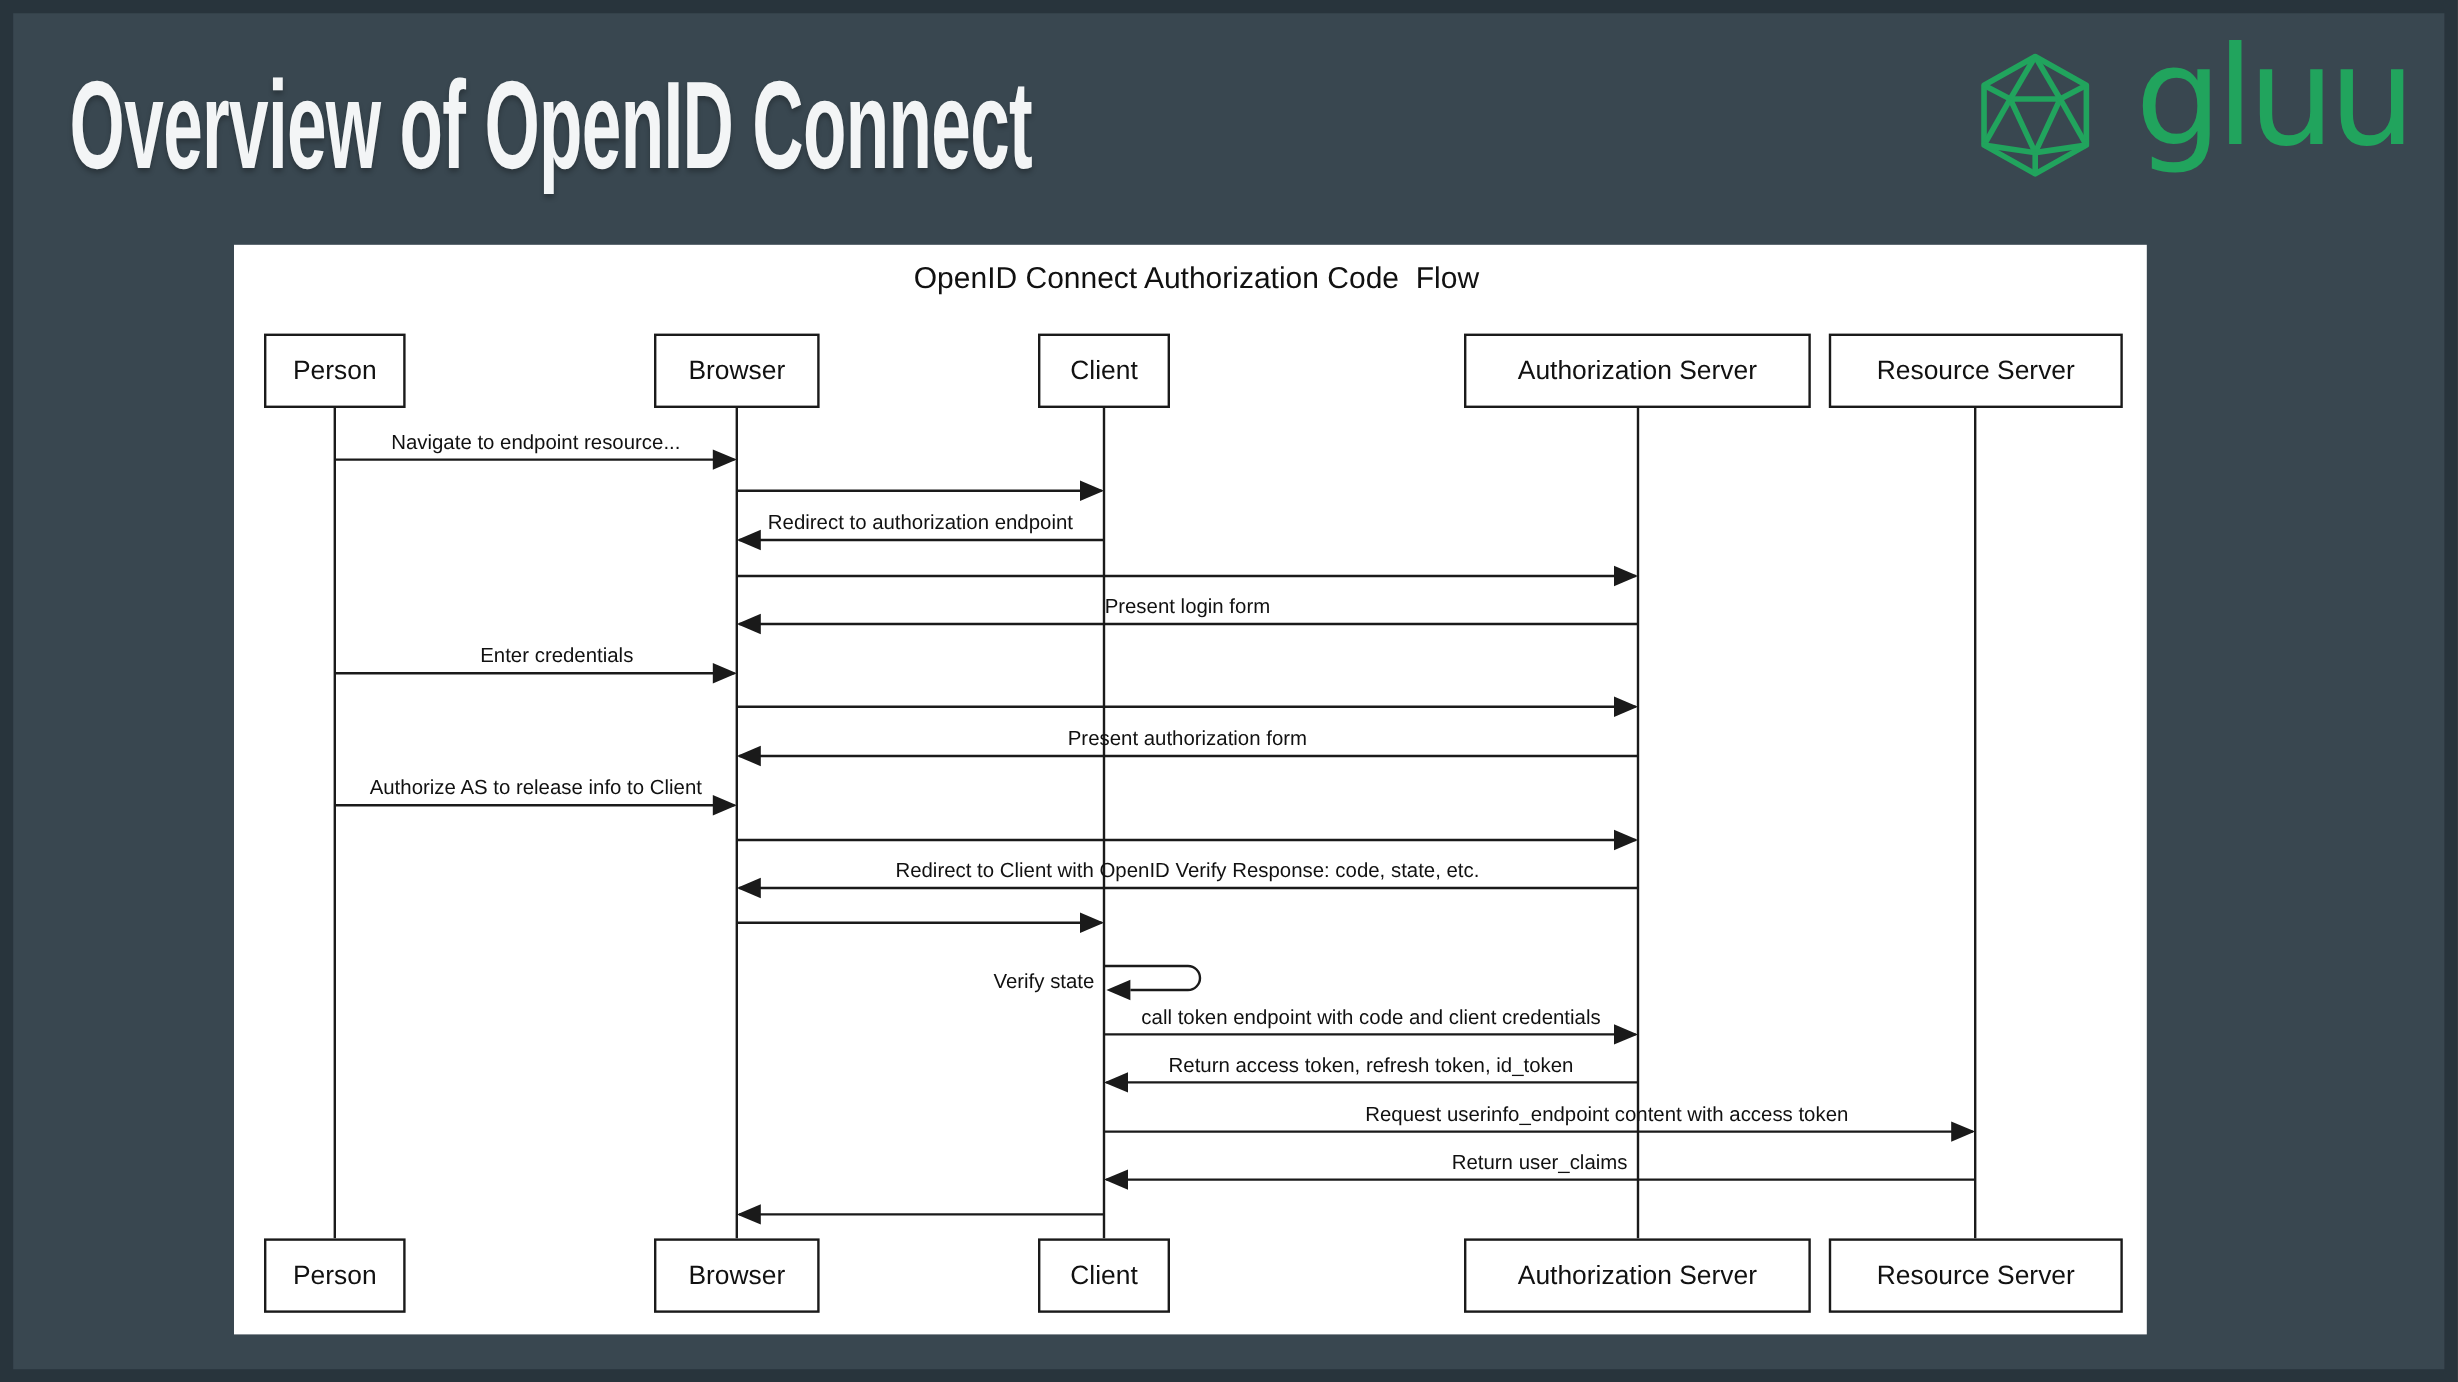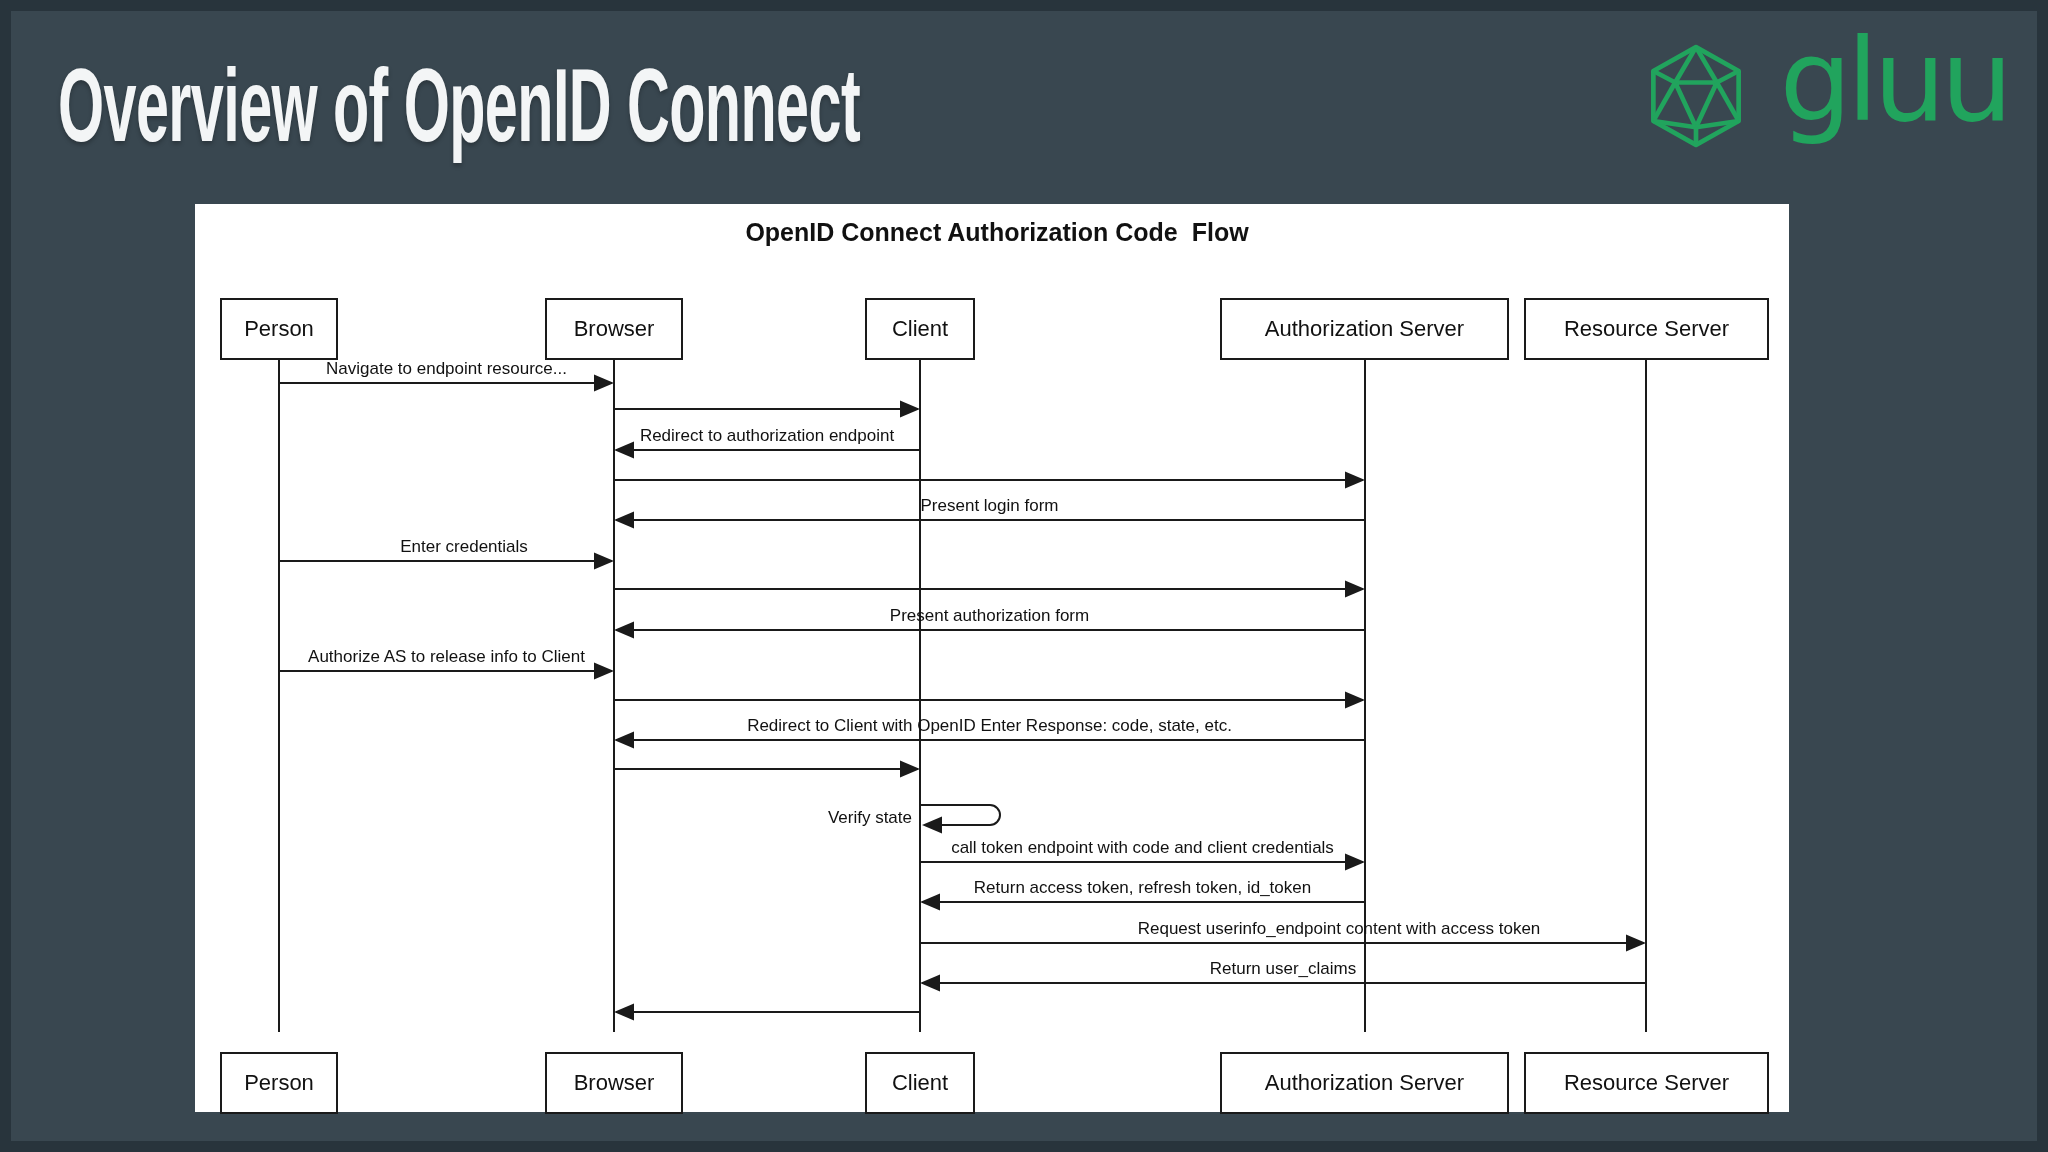--- a/index.html
+++ b/index.html
@@ -23,27 +23,27 @@
     position:absolute; right:40px; top:24px;
     font-family:"DejaVu Sans", sans-serif; font-weight:400;
     font-size:114px; line-height:1; letter-spacing:-5px; color:#21a45d;
   }
   .panel{
     position:absolute; left:195px; top:204px; width:1594px; height:908px;
     background:#ffffff;
   }
   .diagram-title{
     position:absolute; left:0; right:0; top:14px; text-align:center;
-    font-size:25px; font-weight:700; color:#111; white-space:pre;margin-left:10px;
+    font-size:25px; font-weight:400; color:#111; white-space:pre;margin-left:10px;
   }
   .actor-box{
     position:absolute; box-sizing:border-box; height:62px;
     background:#fff; border:2px solid #1a1a1a;
     display:flex; align-items:center; justify-content:center;
-    font-size:22px; color:#111; white-space:nowrap;margin-top:20px;
+    font-size:22px; color:#111; white-space:nowrap;
   }
   .msg-label{
     position:absolute; font-size:17px; color:#111; white-space:nowrap;
     transform:translateX(-50%);
   }
   .msg-label.self{transform:translateX(-100%);}
   svg.wires{position:absolute; left:0; top:0; pointer-events:none;}
 </style>
 </head>
 <body>
@@ -124,21 +124,21 @@
       <div class="actor-box" style="left: 1025px; top: 74px; width: 289px;">Authorization Server</div>
       <div class="actor-box" style="left: 1025px; top: 828px; width: 289px;">Authorization Server</div>
       <div class="actor-box" style="left: 1329px; top: 74px; width: 245px;">Resource Server</div>
       <div class="actor-box" style="left: 1329px; top: 828px; width: 245px;">Resource Server</div>
       <div class="msg-label" style="left: 251.5px; top: 155px;">Navigate to endpoint resource...</div>
       <div class="msg-label" style="left: 572px; top: 222px;">Redirect to authorization endpoint</div>
       <div class="msg-label" style="left: 794.5px; top: 292px;">Present login form</div>
       <div class="msg-label" style="left: 269px; top: 333px;">Enter credentials</div>
       <div class="msg-label" style="left: 794.5px; top: 402px;">Present authorization form</div>
       <div class="msg-label" style="left: 251.5px; top: 443px;">Authorize AS to release info to Client</div>
-      <div class="msg-label" style="left: 794.5px; top: 512px;">Redirect to Client with OpenID Enter Response: code, state, etc.</div>
+      <div class="msg-label" style="left: 794.5px; top: 512px;">Redirect to Client with OpenID Verify Response: code, state, etc.</div>
       <div class="msg-label self" style="left: 717px; top: 589px; margin-top: 15px;">Verify state</div>
       <div class="msg-label" style="left: 947.5px; top: 634px;">call token endpoint with code and client credentials</div>
       <div class="msg-label" style="left: 947.5px; top: 674px;">Return access token, refresh token, id_token</div>
       <div class="msg-label" style="left: 1144px; top: 715px; text-align: right;">Request userinfo_endpoint content with access token</div>
       <div class="msg-label" style="left: 1088px; top: 755px;">Return user_claims</div>
     </div>
 
 </div>
 
 </body></html>

